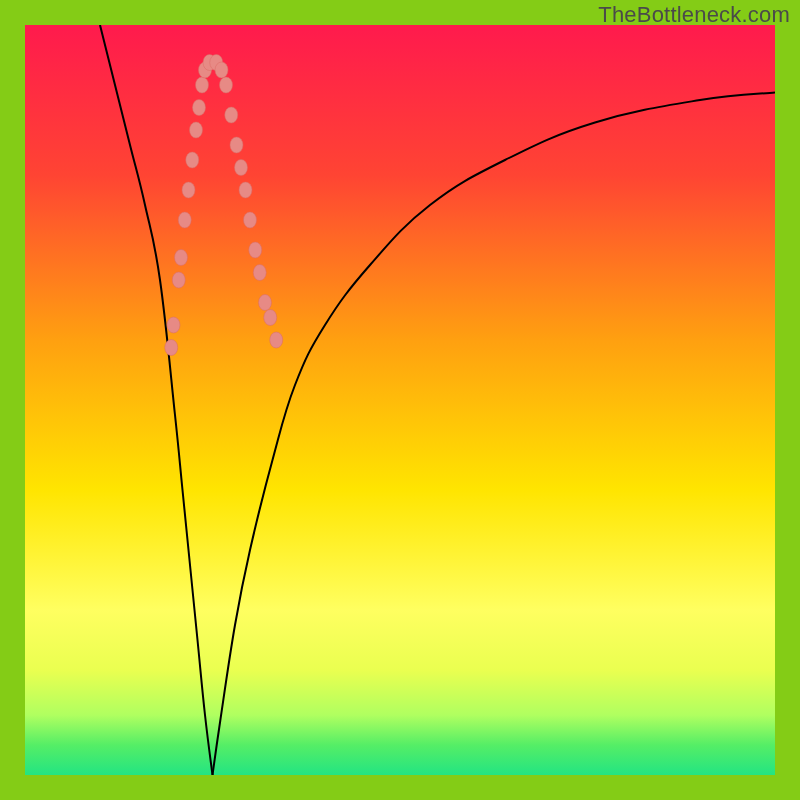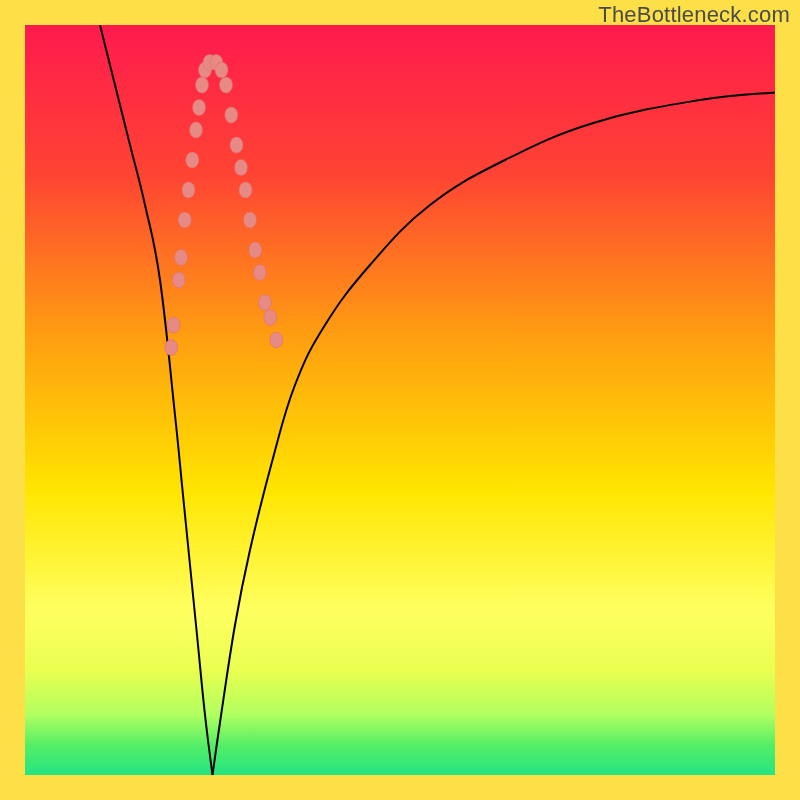--- a/index.html
+++ b/index.html
@@ -8,21 +8,21 @@
     width: 800px;
     height: 800px;
     overflow: hidden;
     background: #000;
     font-family: Arial, Helvetica, sans-serif;
   }
   .frame {
     position: relative;
     width: 800px;
     height: 800px;
-    background: #fde047;
+    background: #84cc16;
   }
   .plot {
     position: absolute;
     left: 25px;
     top: 25px;
     width: 750px;
     height: 750px;
     
   }
   .watermark {

